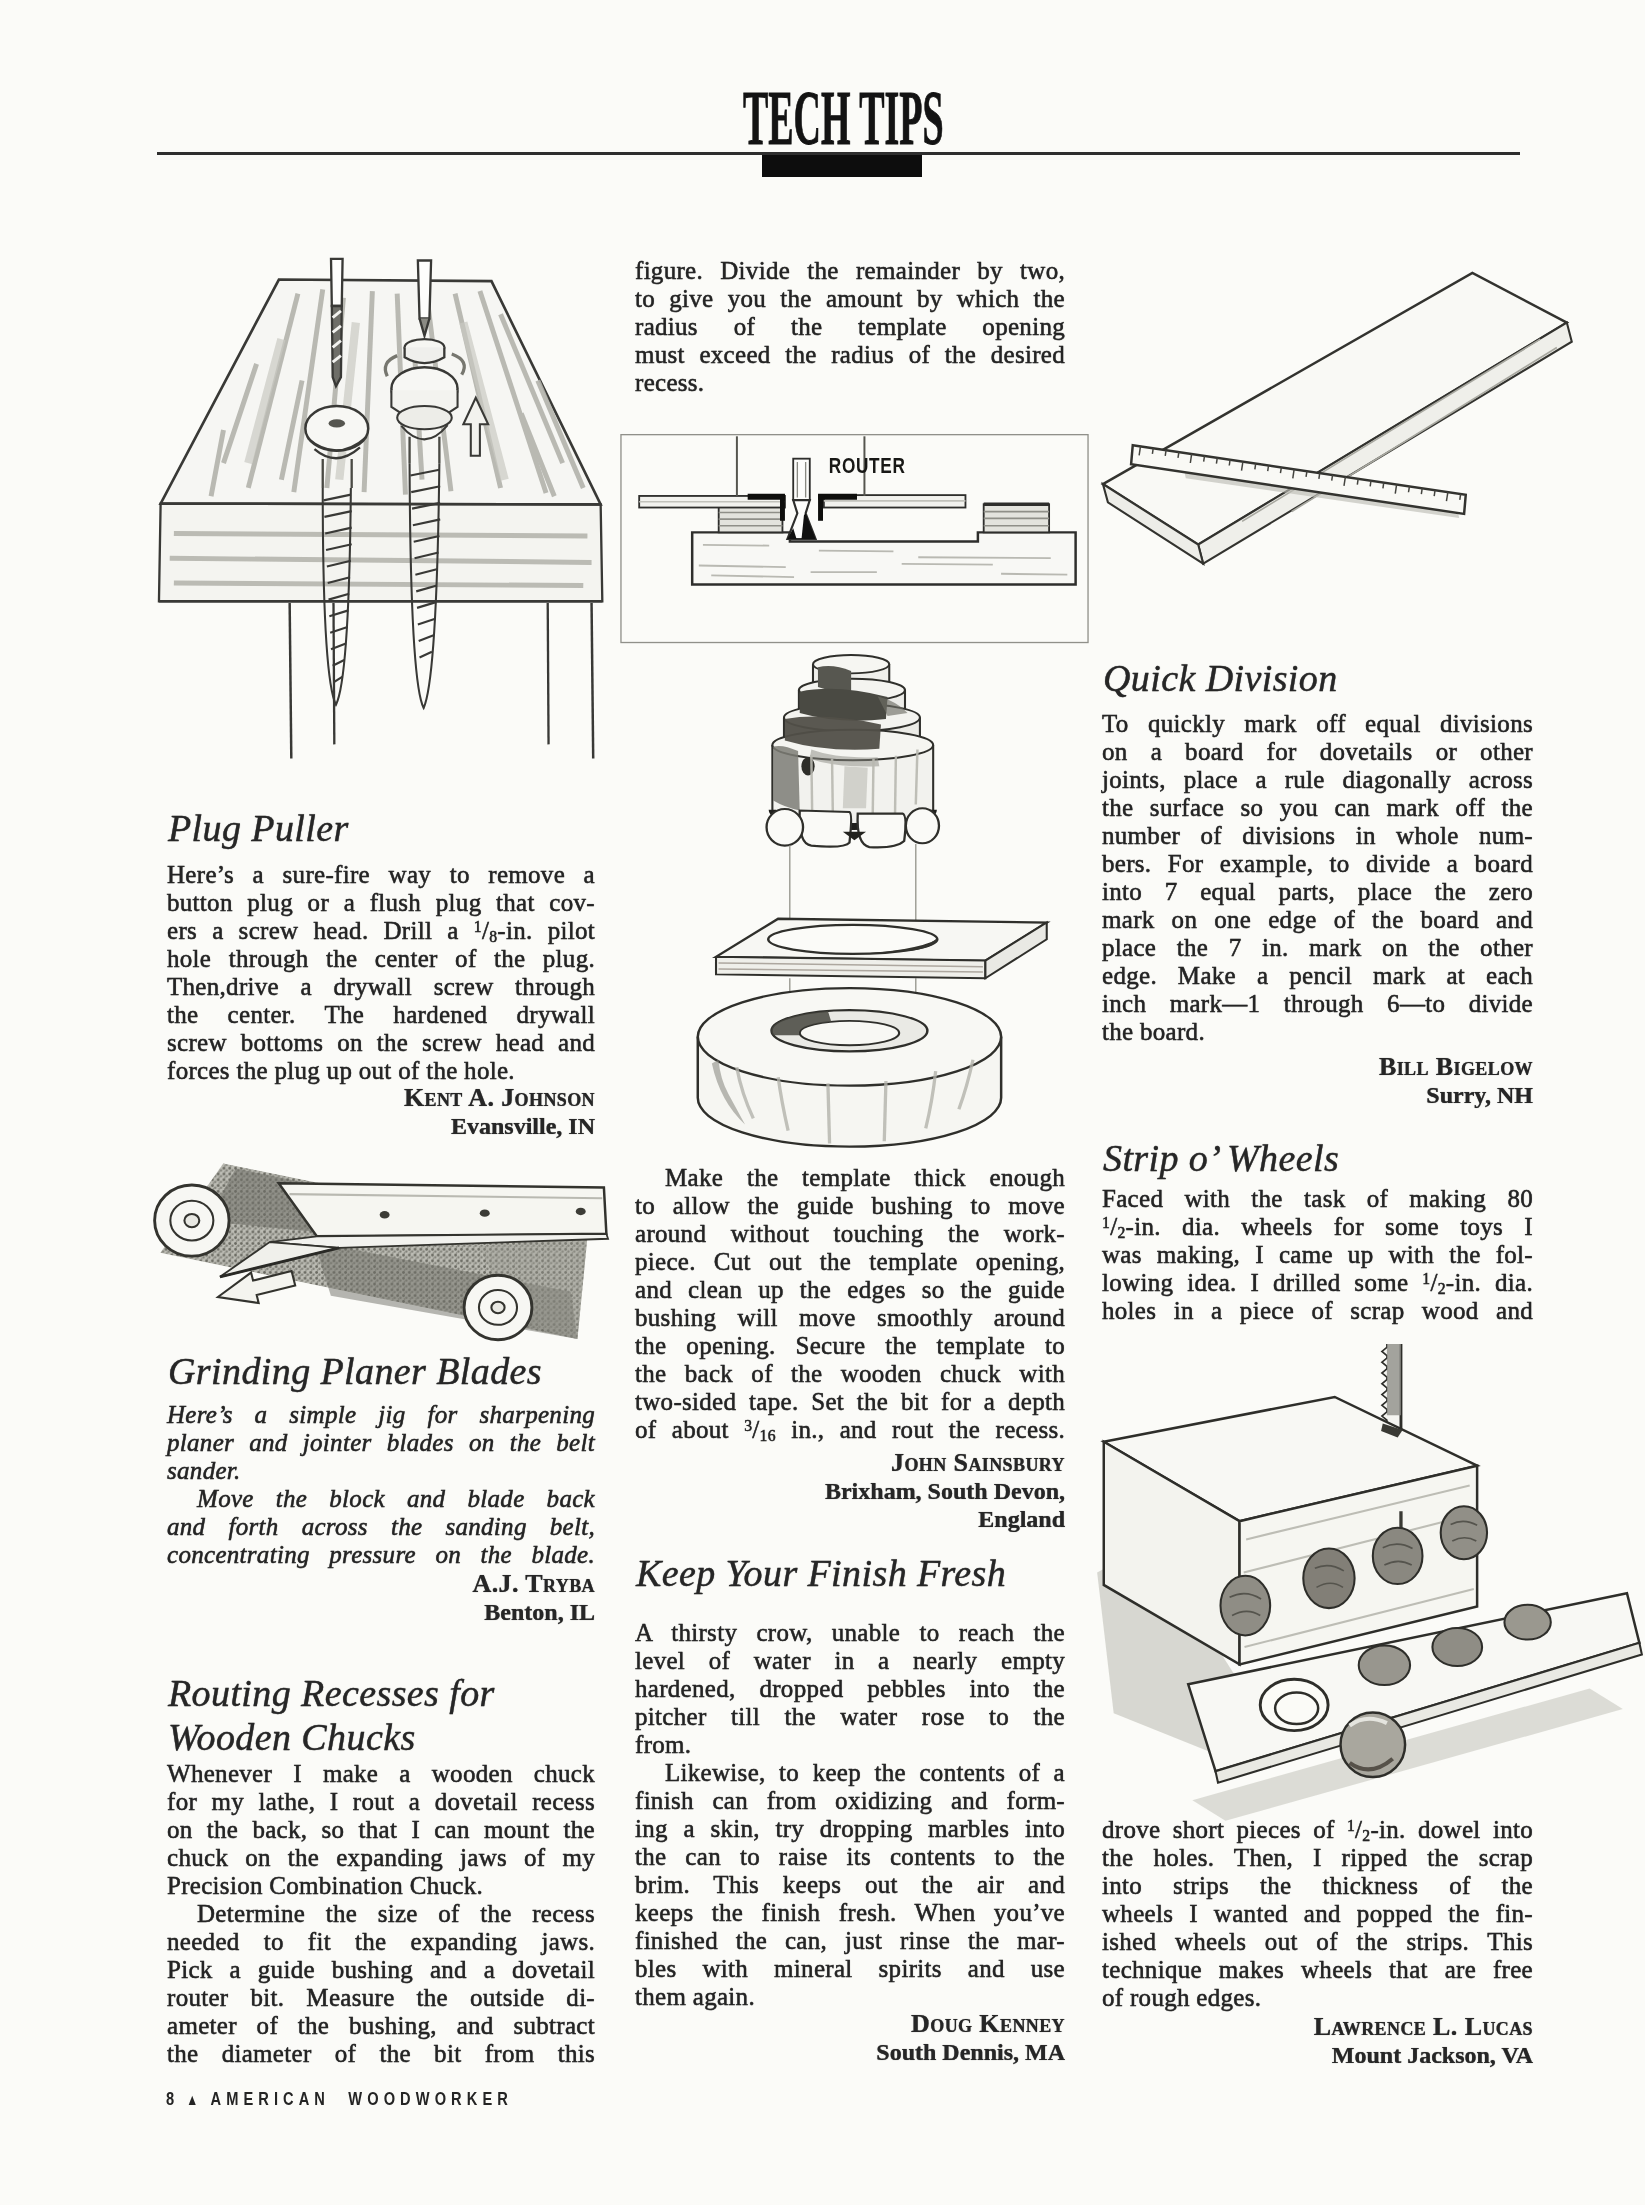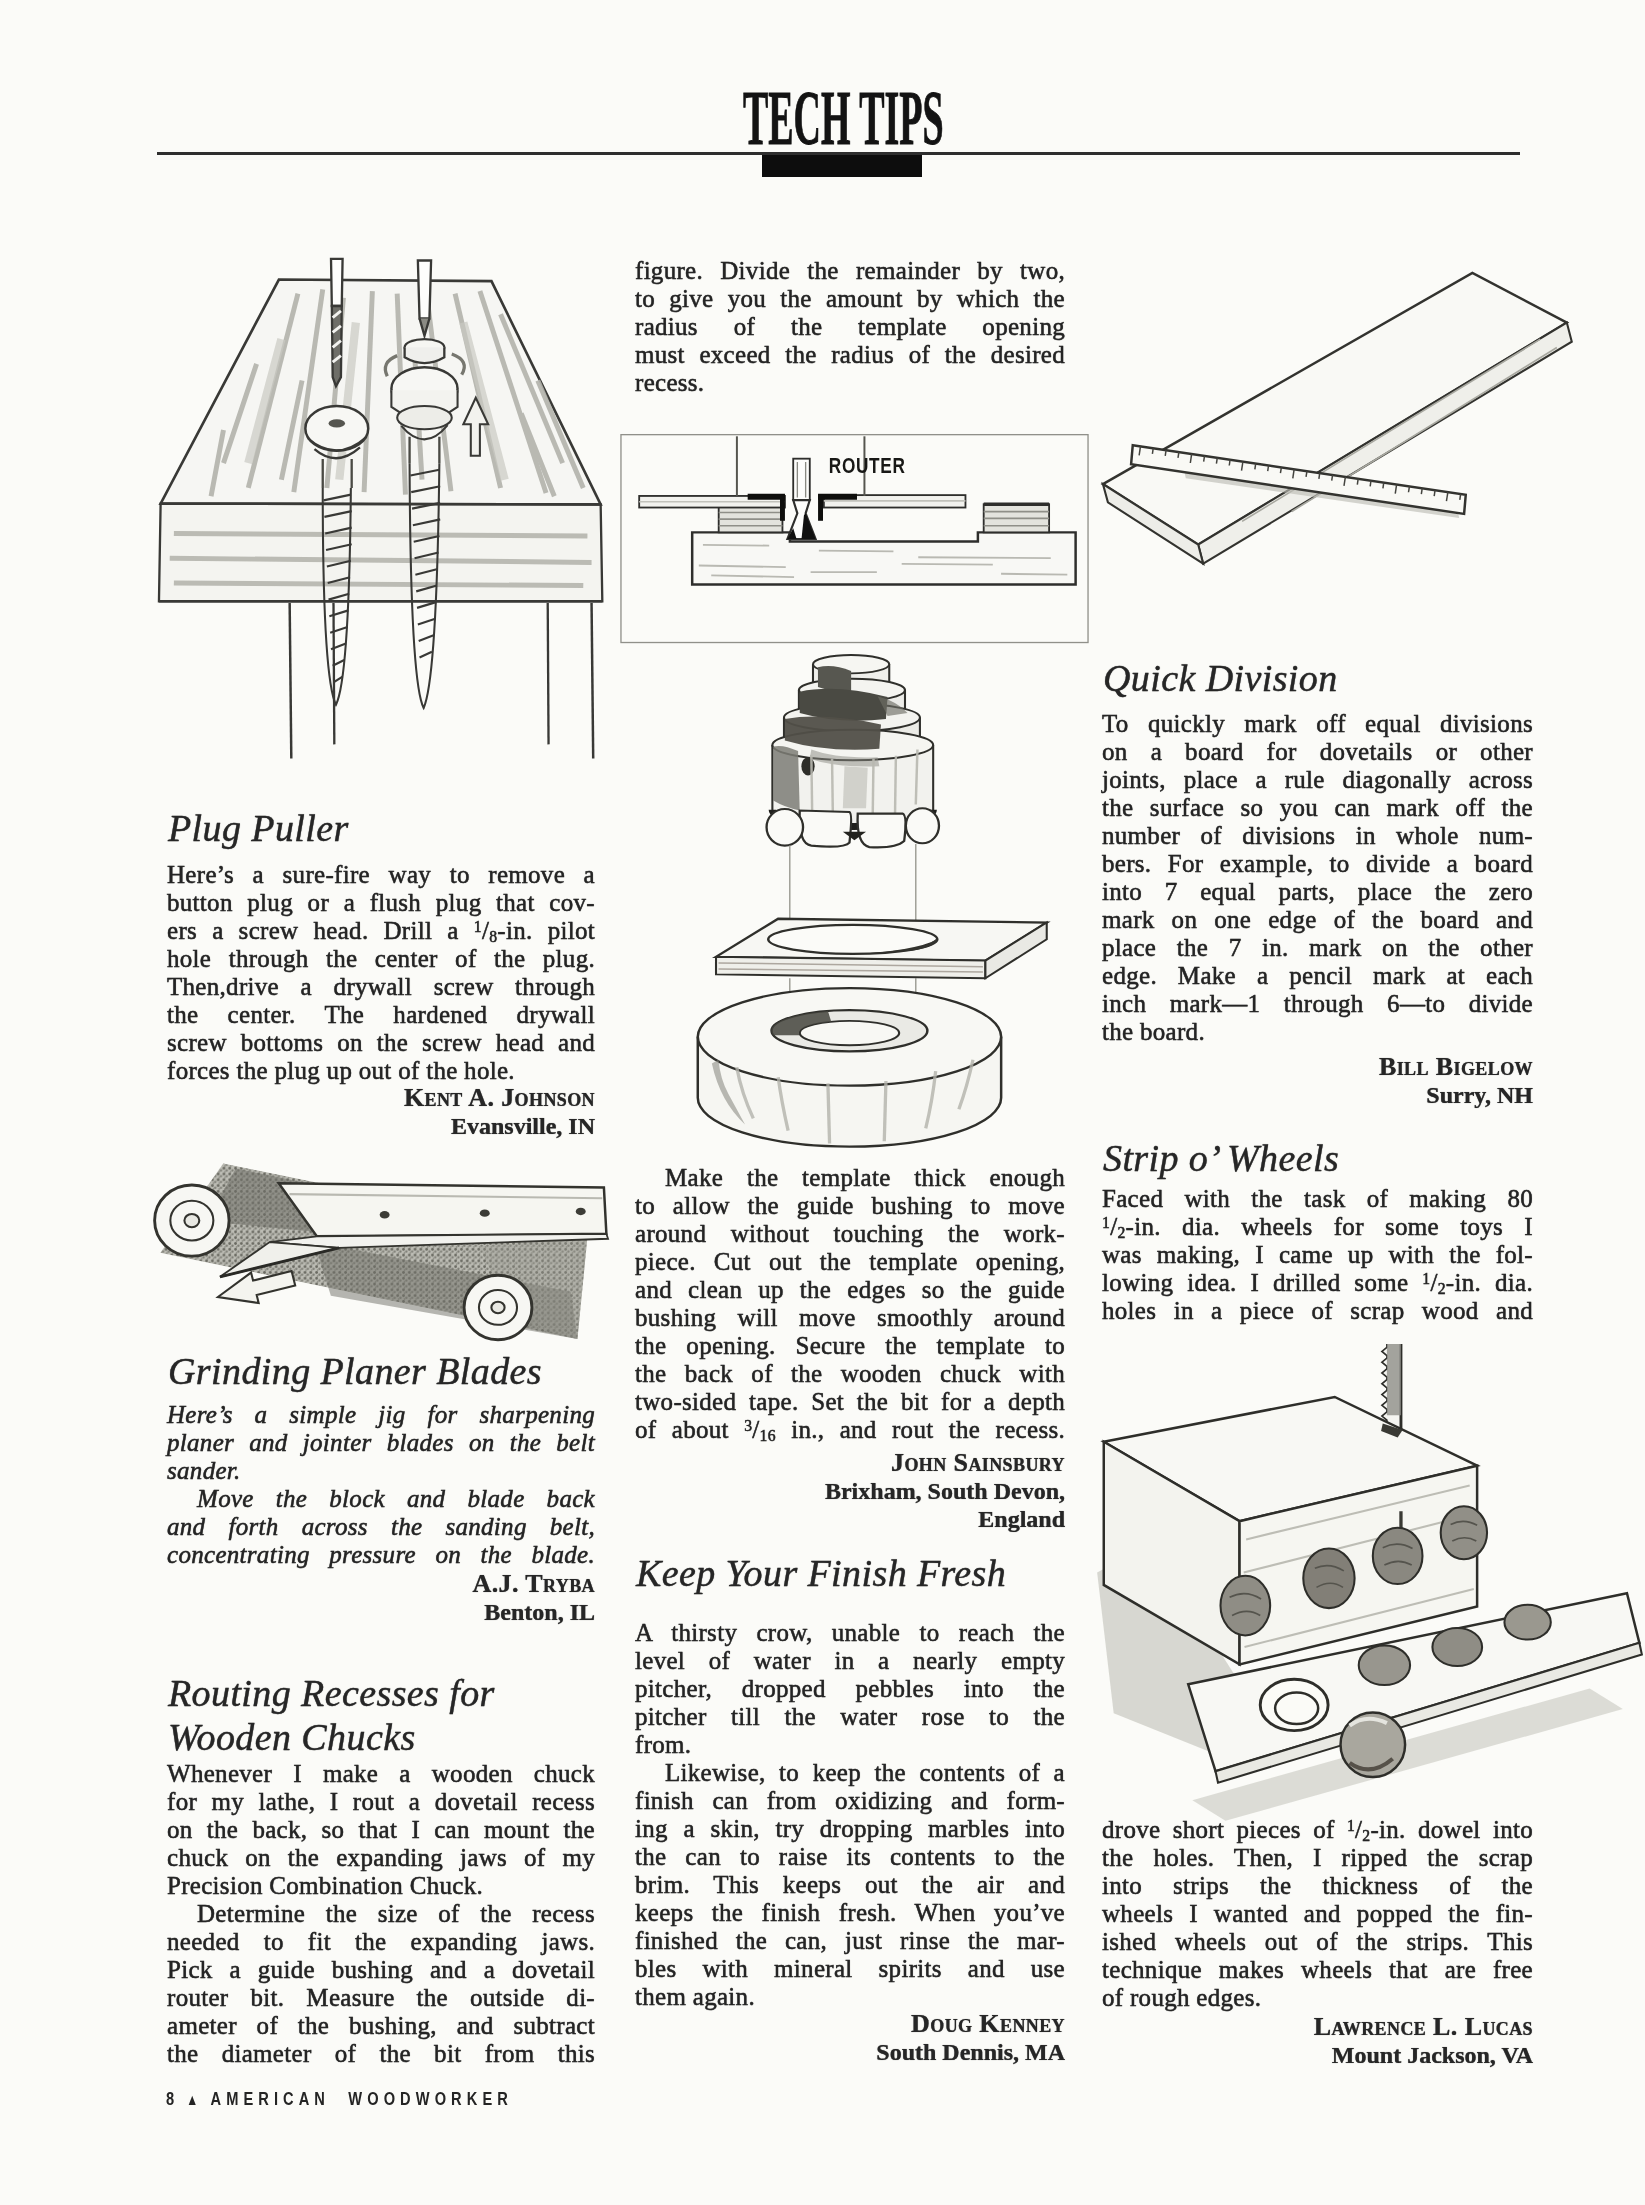--- a/index.html
+++ b/index.html
@@ -98,21 +98,21 @@
 <div class="by" style="left:635px;top:1449px;width:430px;">
 <div class="byn">John Sainsbury</div>
 <div class="byc">Brixham, South Devon,</div>
 <div class="byc">England</div>
 </div>
 
 <div class="hd" style="left:636px;top:1551px;text-align:center;">Keep Your Finish Fresh</div>
 <div class="col bt" style="left:635px;top:1619px;width:430px;">
 <div class="jl">A thirsty crow, unable to reach the</div>
 <div class="jl">level of water in a nearly empty</div>
-<div class="jl">pitcher, dropped pebbles into the</div>
+<div class="jl">hardened, dropped pebbles into the</div>
 <div class="jl">pitcher till the water rose to the</div>
 <div class="ll">from.</div>
 <div class="jl in">Likewise, to keep the contents of a</div>
 <div class="jl">finish can from oxidizing and form-</div>
 <div class="jl">ing a skin, try dropping marbles into</div>
 <div class="jl">the can to raise its contents to the</div>
 <div class="jl">brim. This keeps out the air and</div>
 <div class="jl">keeps the finish fresh. When you’ve</div>
 <div class="jl">finished the can, just rinse the mar-</div>
 <div class="jl">bles with mineral spirits and use</div>

